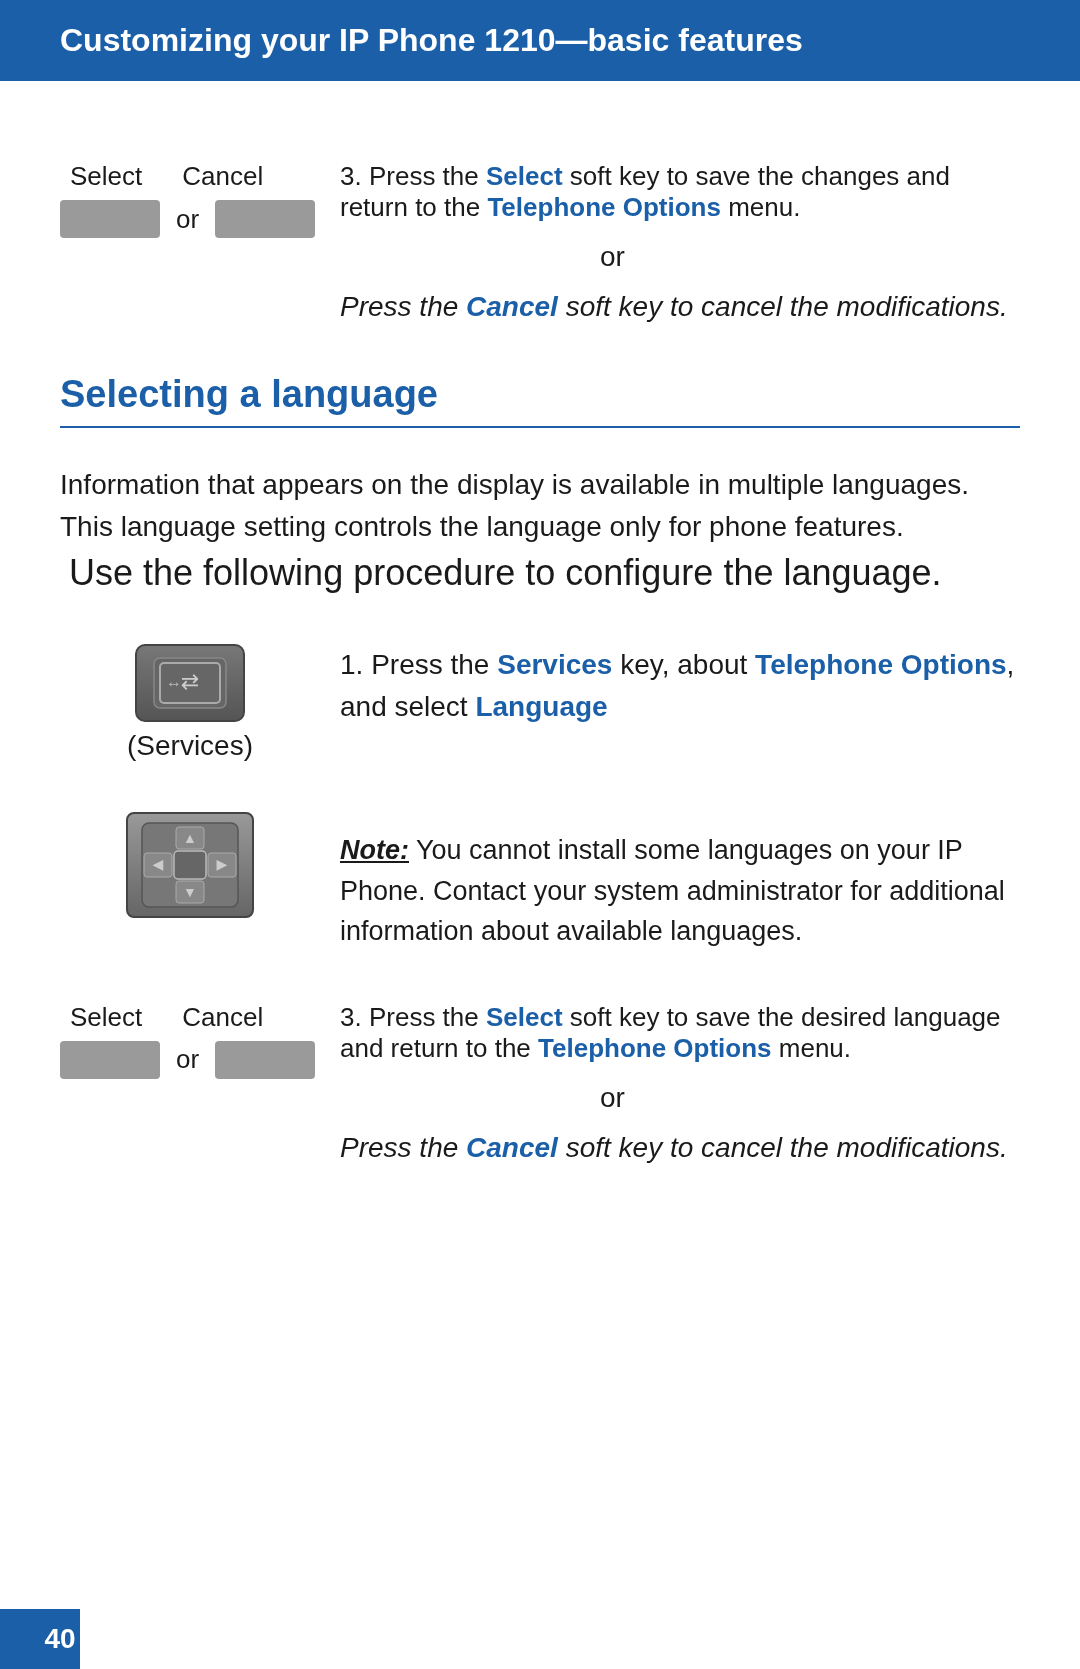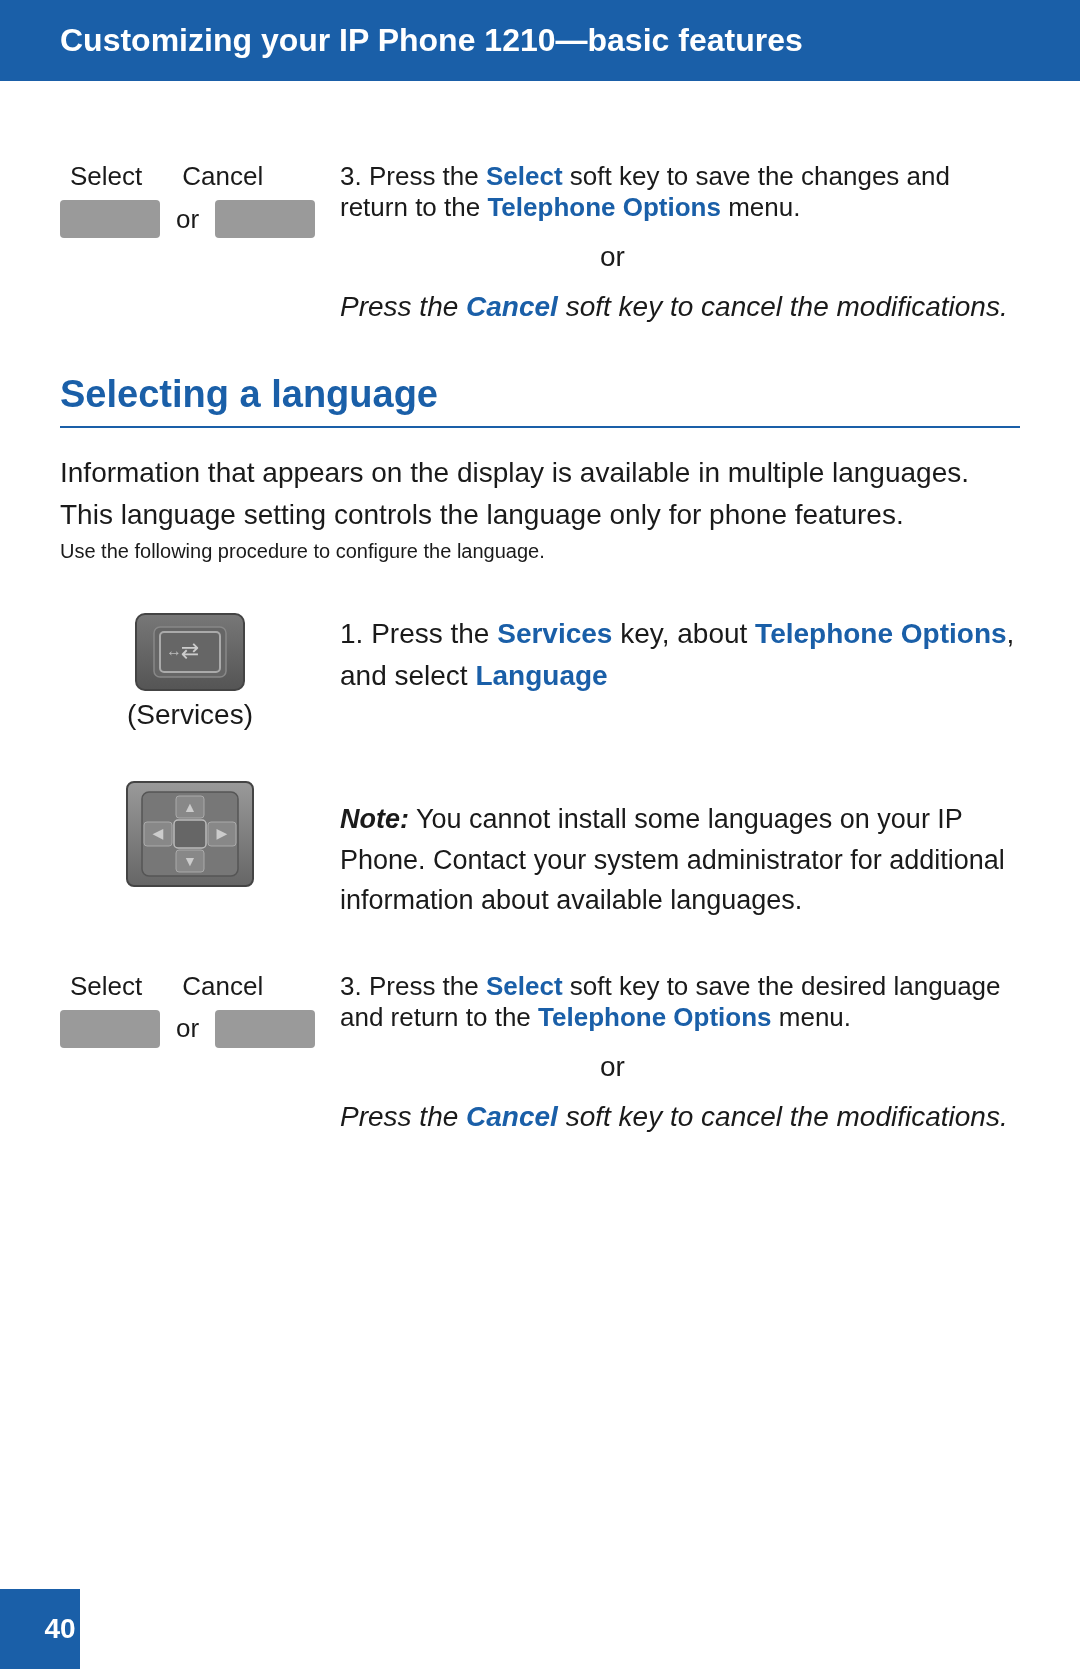--- a/index.html
+++ b/index.html
@@ -99,33 +99,34 @@
       font-style: italic;
     }
 
     
     .section-heading {
       color: #1a5fa8;
       font-size: 38px;
       font-weight: bold;
       border-bottom: 2px solid #1a5fa8;
       padding-bottom: 10px;
-      margin-bottom: 24px;
+      margin-bottom: 36px;
       margin-top: 30px;
     }
 
     .intro-text {
       font-size: 28px;
       line-height: 1.5;
       margin-bottom: 4px;
     }
 
     .procedure-text {
-      font-size: 20px;
+      font-size: 36px;
       margin-bottom: 50px;
+      margin-left: 9px;
     }
 
     .procedure-text .bold-period {
       color: #1a1a1a;
       font-weight: bold;
     }
 
     
     .instruction-step {
       display: flex;
@@ -155,20 +156,21 @@
     }
 
     .note-text {
       font-size: 27px;
       margin-top: 18px;
       line-height: 1.5;
     }
 
     .note-text strong {
       font-style: italic;
+      text-decoration: underline;
     }
 
     
     .bottom-step-section {
       display: flex;
       align-items: flex-start;
       margin-bottom: 20px;
       margin-top: 10px;
     }
 
@@ -180,21 +182,21 @@
       display: flex;
       align-items: flex-end;
     }
 
     .page-number-box {
       background: #1a5fa8;
       color: #ffffff;
       font-size: 28px;
       font-weight: bold;
       width: 80px;
-      height: 80px;
+      height: 60px;
       display: flex;
       align-items: center;
       justify-content: center;
       padding-left: 40px;
     }
 
     .blue { color: #1a5fa8; font-weight: bold; }
 
     
     .services-icon-wrap {

